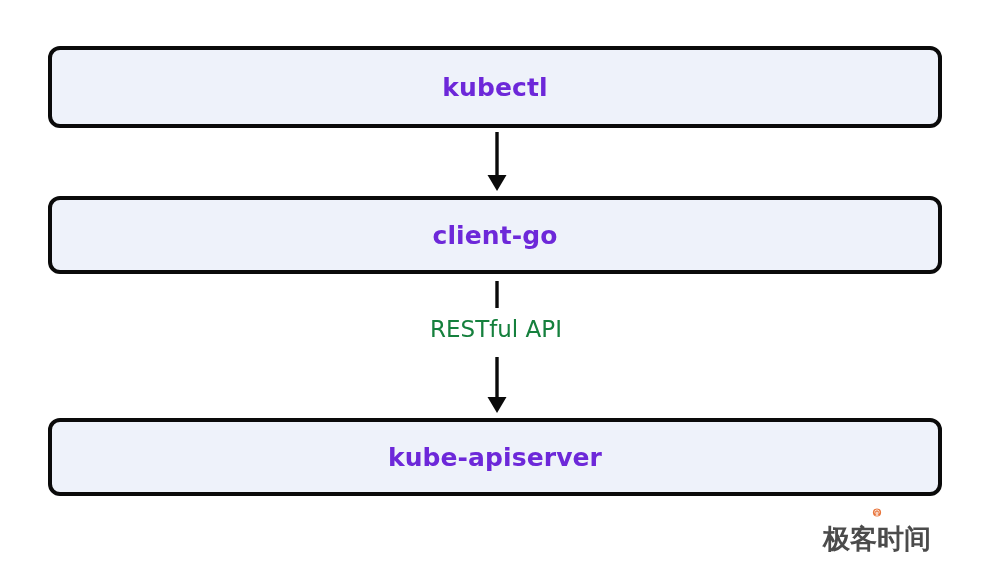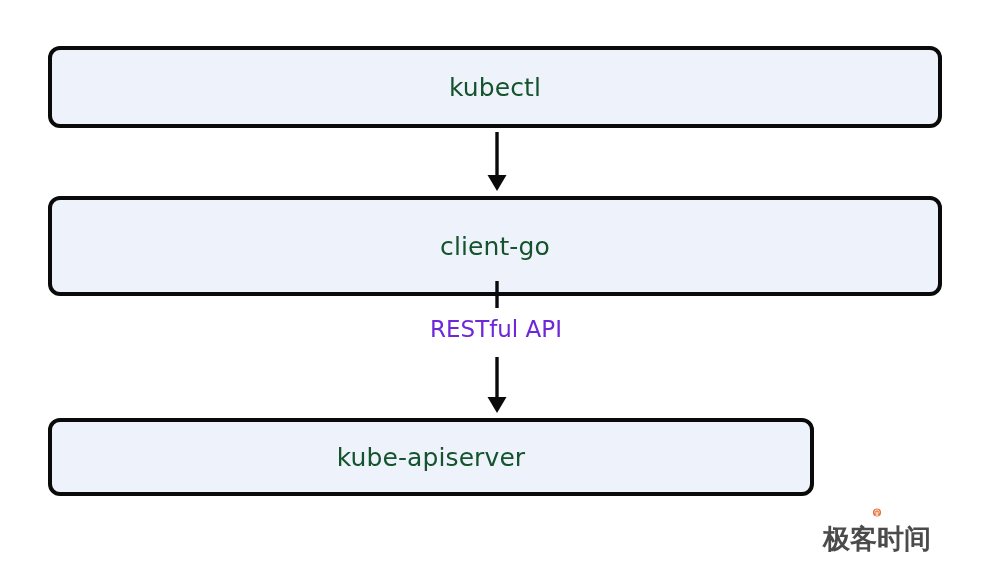--- a/index.html
+++ b/index.html
@@ -28,41 +28,41 @@
     background: #eef2fa;
     border: 4px solid #0a0a0a;
     border-radius: 12px;
     display: flex;
     align-items: center;
     justify-content: center;
   }
   .node-label {
     font-size: 25px;
     line-height: 1;
-    color: #14532d;
-    font-weight: 400;
+    color: #6d28d9;
+    font-weight: 700;
     letter-spacing: 0.1px;
     white-space: nowrap;
     user-select: none;
   }
 
   #node-kubectl      { left: 48px;  top: 46px;  width: 894px; height: 82px; }
-  #node-client-go    { left: 48px;  top: 196px; width: 894px; height: 100px; }
-  #node-apiserver    { left: 48px;  top: 418px; width: 766px; height: 78px; }
+  #node-client-go    { left: 48px;  top: 196px; width: 894px; height: 78px; }
+  #node-apiserver    { left: 48px;  top: 418px; width: 894px; height: 78px; }
 
   
   .connector {
     position: absolute;
     pointer-events: none;
   }
   .edge-label {
     position: absolute;
     font-size: 23px;
     line-height: 1;
-    color: #6d28d9;
+    color: #15803d;
     white-space: nowrap;
     user-select: none;
     text-align: center;
   }
   #edge-label-restful-api {
     left: 0;
     top: 318px;
     width: 992px;
   }
 

